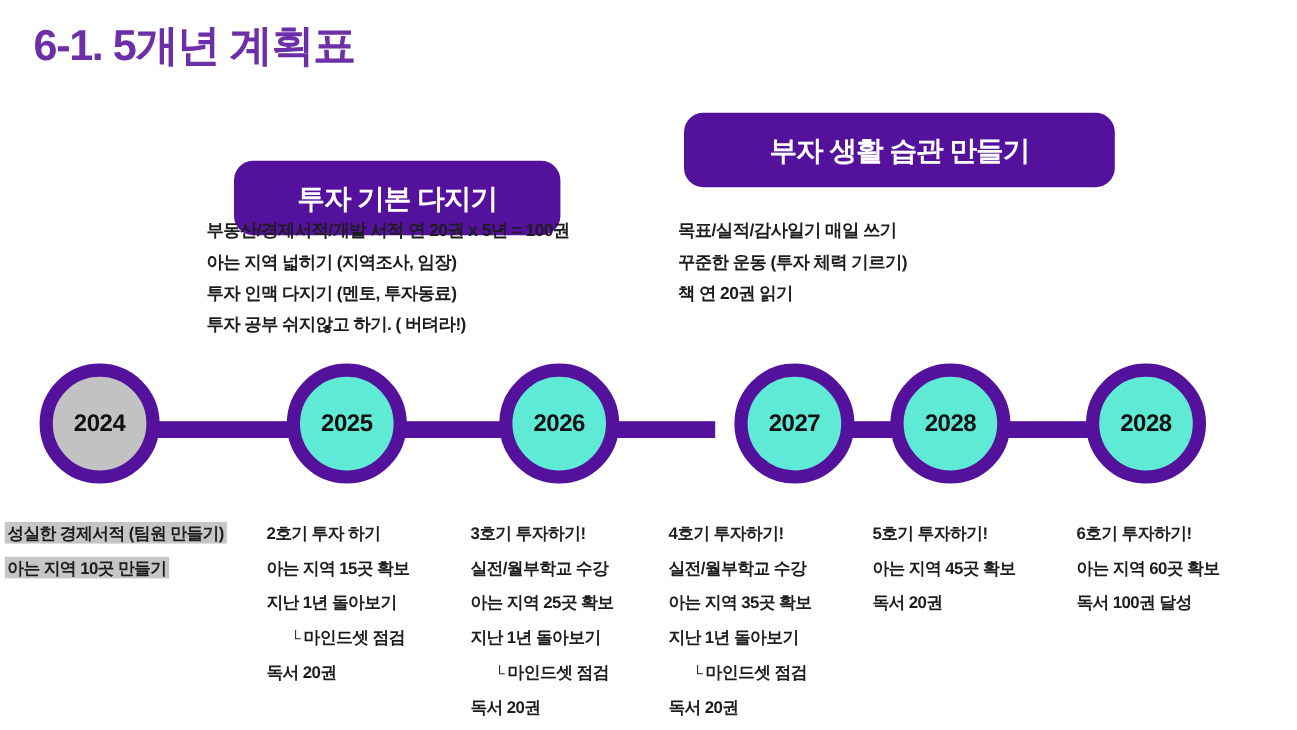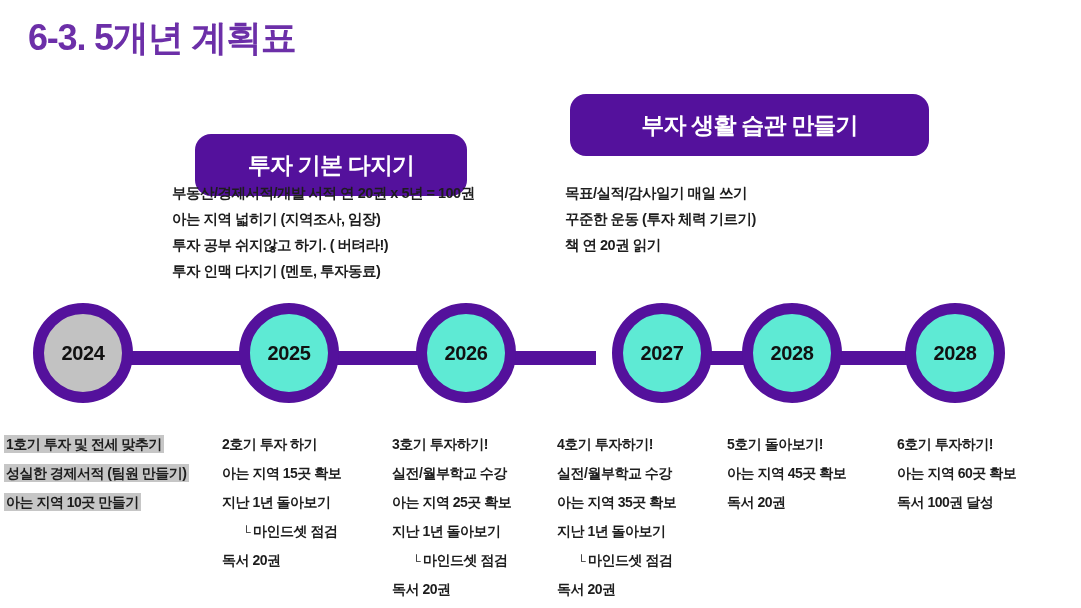--- a/index.html
+++ b/index.html
@@ -138,34 +138,34 @@
     font-size: 12px;
     padding-right: 3px;
     color: #222;
   }
 </style>
 </head>
 <body>
 
 <div class="canvas">
 
-  <div class="page-title">6-3. 5개년 계획표</div>
+  <div class="page-title">6-1. 5개년 계획표</div>
 
   <div class="pill pill-1">
     <span>투자 기본 다지기</span>
   </div>
   <div class="pill pill-2">
     <span>부자 생활 습관 만들기</span>
   </div>
 
   <div class="goal-list goal-list-1">
       <div>부동산/경제서적/개발 서적 연 20권 x 5년 = 100권</div>
       <div>아는 지역 넓히기 (지역조사, 임장)</div>
+      <div>투자 인맥 다지기 (멘토, 투자동료)</div>
       <div>투자 공부 쉬지않고 하기. ( 버텨라!)</div>
-      <div>투자 인맥 다지기 (멘토, 투자동료)</div>
     </div>
   <div class="goal-list goal-list-2">
       <div>목표/실적/감사일기 매일 쓰기</div>
       <div>꾸준한 운동 (투자 체력 기르기)</div>
       <div>책 연 20권 읽기</div>
     </div>
 
   <div class="timeline">
       <div class="connector" style="left: 121px; width: 130px;"></div>
       <div class="connector" style="left: 327px; width: 101px;"></div>
@@ -187,21 +187,20 @@
       <div class="node" style="left: 742px;">
         <span class="node-year">2028</span>
       </div>
       <div class="node" style="left: 905px;">
         <span class="node-year">2028</span>
       </div>
     </div>
 
   <div class="columns">
       <div class="col highlight" style="left: 4px;">
-        <div class="line"><span>1호기 투자 및 전세 맞추기</span></div>
         <div class="line"><span>성실한 경제서적 (팀원 만들기)</span></div>
         <div class="line"><span>아는 지역 10곳 만들기</span></div>
       </div>
       <div class="col" style="left: 222px;">
         <div class="line"><span>2호기 투자 하기</span></div>
         <div class="line"><span>아는 지역 15곳 확보</span></div>
         <div class="line"><span>지난 1년 돌아보기</span></div>
         <div class="line sub"><span class="sub-mark">└</span><span>마인드셋 점검</span></div>
         <div class="line"><span>독서 20권</span></div>
       </div>
@@ -215,21 +214,21 @@
       </div>
       <div class="col" style="left: 557px;">
         <div class="line"><span>4호기 투자하기!</span></div>
         <div class="line"><span>실전/월부학교 수강</span></div>
         <div class="line"><span>아는 지역 35곳 확보</span></div>
         <div class="line"><span>지난 1년 돌아보기</span></div>
         <div class="line sub"><span class="sub-mark">└</span><span>마인드셋 점검</span></div>
         <div class="line"><span>독서 20권</span></div>
       </div>
       <div class="col" style="left: 727px;">
-        <div class="line"><span>5호기 돌아보기!</span></div>
+        <div class="line"><span>5호기 투자하기!</span></div>
         <div class="line"><span>아는 지역 45곳 확보</span></div>
         <div class="line"><span>독서 20권</span></div>
       </div>
       <div class="col" style="left: 897px;">
         <div class="line"><span>6호기 투자하기!</span></div>
         <div class="line"><span>아는 지역 60곳 확보</span></div>
         <div class="line"><span>독서 100권 달성</span></div>
       </div>
     </div>
 

